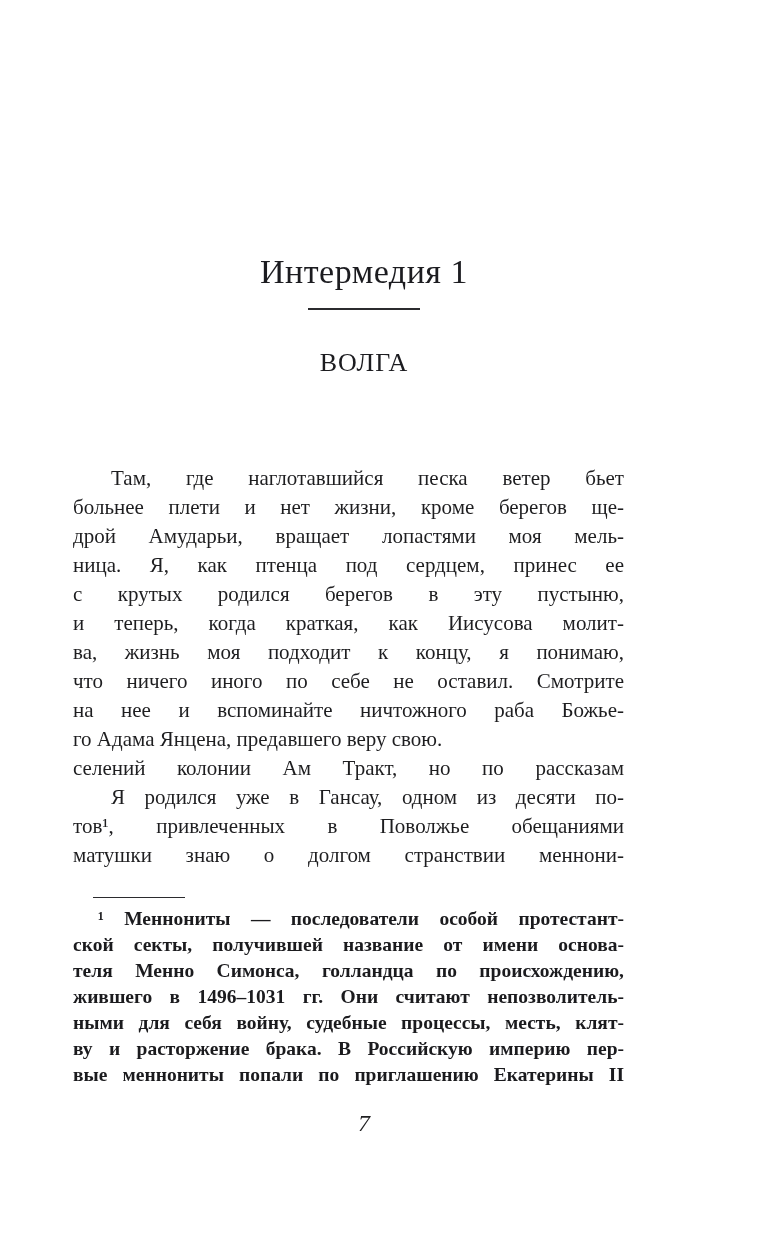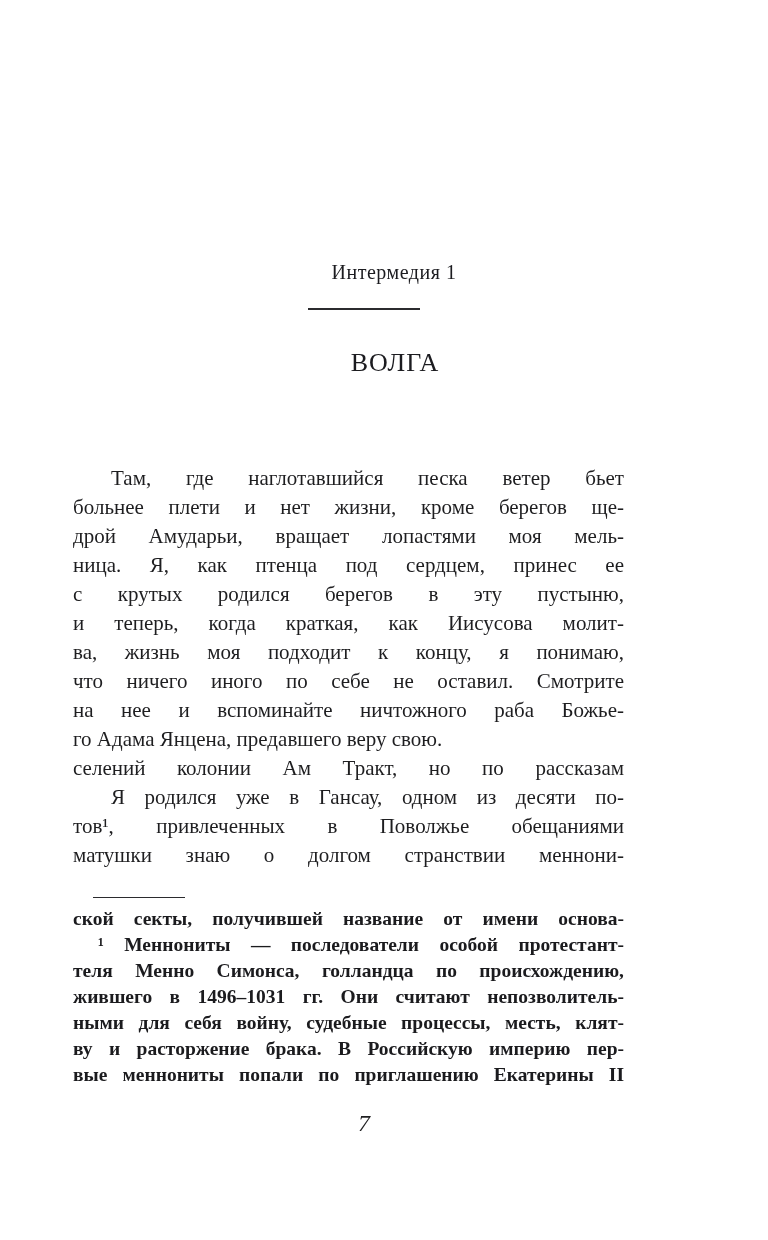--- a/index.html
+++ b/index.html
@@ -17,25 +17,24 @@
     overflow: hidden;
   }
   
   .heading-wrap {
     position: absolute;
     left: 0; width: 728px;
     text-align: center;
   }
   .chapter-label {
     top: 254px;
-    font-size: 20px;
+    font-size: 34px;
     line-height: 36px;
     letter-spacing: 0.5px;
     color: #1c1c20;
-    padding-left: 30px;
   }
   .chapter-divider {
     position: absolute;
     top: 308px;
     left: 308px;
     width: 112px;
     border: 0;
     border-top: 2px solid #2b2b2e;
     margin: 0;
   }
@@ -97,21 +96,21 @@
 </style>
 </head>
 <body>
 
 <div class="sheet">
 
   <div class="heading-wrap chapter-label" style="position:absolute;">Интермедия 1</div>
 
   <hr class="chapter-divider">
 
-  <div class="heading-wrap chapter-title" style="position:absolute;padding-left:31px;">ВОЛГА</div>
+  <div class="heading-wrap chapter-title" style="position:absolute;">ВОЛГА</div>
 
   <div class="body-text">
       <div>
         <div class="text-line first">Там, где наглотавшийся песка ветер бьет</div>
         <div class="text-line">больнее плети и нет жизни, кроме берегов ще-</div>
         <div class="text-line">дрой Амударьи, вращает лопастями моя мель-</div>
         <div class="text-line">ница. Я, как птенца под сердцем, принес ее</div>
         <div class="text-line">с крутых родился берегов в эту пустыню,</div>
         <div class="text-line">и теперь, когда краткая, как Иисусова молит-</div>
         <div class="text-line">ва, жизнь моя подходит к концу, я понимаю,</div>
@@ -124,22 +123,22 @@
         <div class="text-line first">Я родился уже в Гансау, одном из десяти по-</div>
         <div class="text-line">тов¹, привлеченных в Поволжье обещаниями</div>
         <div class="text-line">матушки знаю о долгом странствии меннони-</div>
       </div>
     </div>
 
   <hr class="footnote-separator">
 
   <div class="footnote">
       <div>
+        <div class="text-line first">¹ Меннониты — последователи особой протестант-</div>
         <div class="text-line">ской секты, получившей название от имени основа-</div>
-        <div class="text-line first">¹ Меннониты — последователи особой протестант-</div>
         <div class="text-line">теля Менно Симонса, голландца по происхождению,</div>
         <div class="text-line">жившего в 1496–1031 гг. Они считают непозволитель-</div>
         <div class="text-line">ными для себя войну, судебные процессы, месть, клят-</div>
         <div class="text-line">ву и расторжение брака. В Российскую империю пер-</div>
         <div class="text-line">вые меннониты попали по приглашению Екатерины II</div>
       </div>
     </div>
 
   <div class="page-number-wrap">
     <span class="page-number">7</span>

